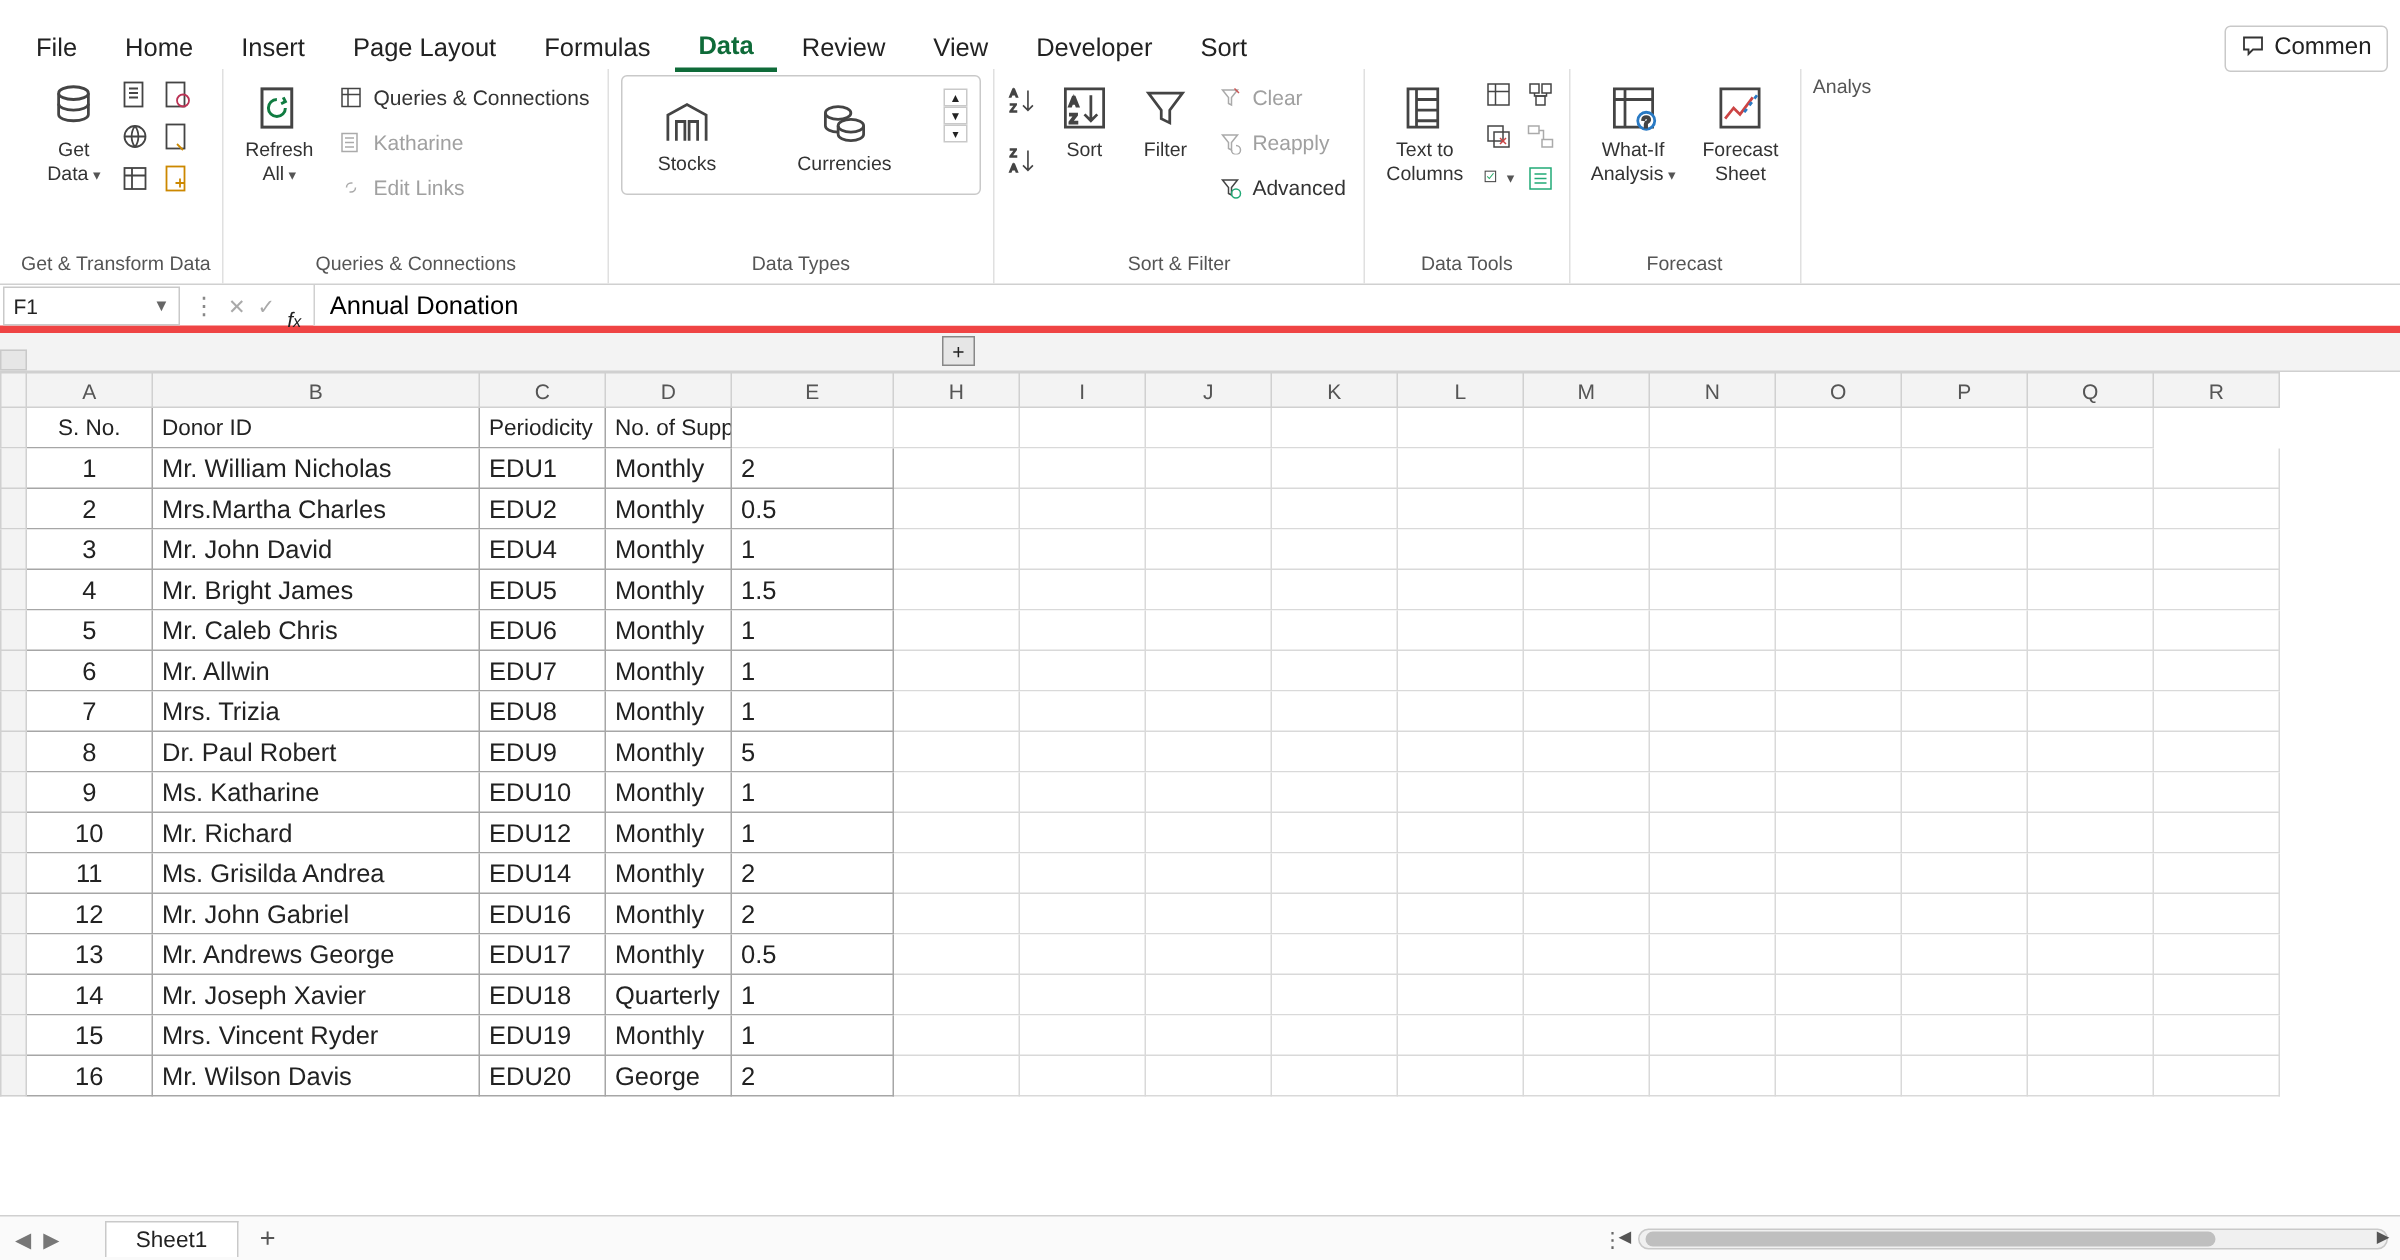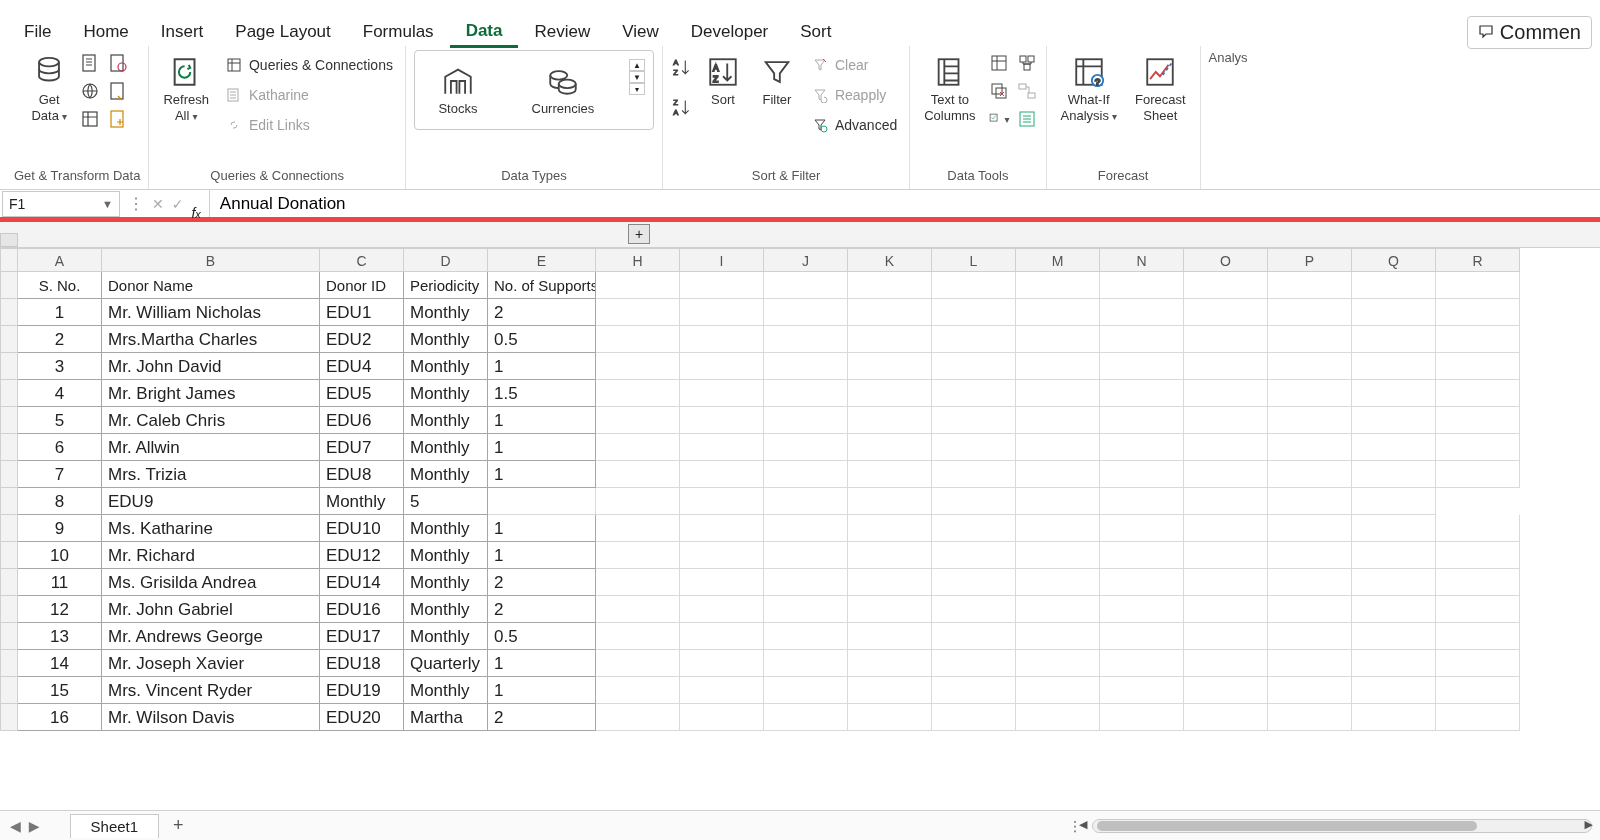--- a/index.html
+++ b/index.html
@@ -3,21 +3,21 @@
 <meta charset="utf-8">
 <style>
   * { box-sizing: border-box; margin: 0; padding: 0; font-family: "Segoe UI", Arial, sans-serif; }
   body { background: #fff; width: 1600px; height: 840px; overflow: hidden; font-size: 14px; color: #222; }
 
   
   .menubar { display: flex; align-items: center; padding: 24px 8px 2px 8px; height: 42px; }
   .menubar .menu-item { padding: 4px 16px; font-size: 17px; cursor: pointer; }
   .menubar .menu-item.active { color: #0f6b39; font-weight: 600; border-bottom: 3px solid #0f6b39; }
   .menubar .spacer { flex: 1; }
-  .comments-btn { display: flex; align-items: center; gap: 6px; border: 1px solid #c9c9c9; border-radius: 4px; padding: 4px 10px; font-size: 20px; }
+  .comments-btn { display: flex; align-items: center; gap: 6px; border: 1px solid #c9c9c9; border-radius: 4px; padding: 4px 10px; font-size: 16px; }
 
   
   .ribbon { display: flex; border-bottom: 1px solid #d0d0d0; padding: 4px 6px 0 6px; height: 148px; background: #fff; }
   .group { display: flex; flex-direction: column; align-items: center; border-right: 1px solid #e0e0e0; padding: 0 8px; }
   .group-body { display: flex; align-items: flex-start; gap: 6px; flex: 1; padding-top: 4px; }
   .group-label { font-size: 13px; color: #555; padding: 4px 0 6px 0; white-space: nowrap; }
 
   .vbtn { display: flex; flex-direction: column; align-items: center; justify-content: flex-start; gap: 2px; padding: 4px 6px; cursor: pointer; min-width: 48px; }
   .vbtn .icon { width: 36px; height: 36px; display: flex; align-items: center; justify-content: center; }
   .vbtn .lbl { font-size: 13px; line-height: 1.2; text-align: center; white-space: pre-line; color: #333; }
@@ -433,21 +433,20 @@
       <div class="col-h" style="width: 84px;">N</div>
       <div class="col-h" style="width: 84px;">O</div>
       <div class="col-h" style="width: 84px;">P</div>
       <div class="col-h" style="width: 84px;">Q</div>
       <div class="col-h" style="width: 84px;">R</div>
     </div>
   <div id="grid-body">
       <div style="display: grid; grid-template-columns: 18px 84px 218px 84px 84px 108px 84px 84px 84px 84px 84px 84px 84px 84px 84px 84px 84px;">
         <div class="row-h" style="height: 27px;"></div>
         <div class="cell data-cell hdr-cell center">S. No.</div>
-        <div class="cell data-cell hdr-cell">Donor Name</div>
         <div class="cell data-cell hdr-cell">Donor ID</div>
         <div class="cell data-cell hdr-cell">Periodicity</div>
         <div class="cell data-cell hdr-cell">No. of Supports</div>
         <div class="cell"></div>
         <div class="cell"></div>
         <div class="cell"></div>
         <div class="cell"></div>
         <div class="cell"></div>
         <div class="cell"></div>
         <div class="cell"></div>
@@ -585,20 +584,21 @@
         <div class="cell"></div>
         <div class="cell"></div>
         <div class="cell"></div>
         <div class="cell"></div>
         <div class="cell"></div>
         <div class="cell"></div>
       </div>
       <div style="display: grid; grid-template-columns: 18px 84px 218px 84px 84px 108px 84px 84px 84px 84px 84px 84px 84px 84px 84px 84px 84px;">
         <div class="row-h" style="height: 27px;"></div>
         <div class="cell data-cell center">8</div>
+        <div class="cell data-cell">Dr. Paul Robert</div>
         <div class="cell data-cell">EDU9</div>
         <div class="cell data-cell">Monthly</div>
         <div class="cell data-cell">5</div>
         <div class="cell"></div>
         <div class="cell"></div>
         <div class="cell"></div>
         <div class="cell"></div>
         <div class="cell"></div>
         <div class="cell"></div>
         <div class="cell"></div>
@@ -738,21 +738,21 @@
         <div class="cell"></div>
         <div class="cell"></div>
         <div class="cell"></div>
         <div class="cell"></div>
       </div>
       <div style="display: grid; grid-template-columns: 18px 84px 218px 84px 84px 108px 84px 84px 84px 84px 84px 84px 84px 84px 84px 84px 84px;">
         <div class="row-h" style="height: 27px;"></div>
         <div class="cell data-cell center">16</div>
         <div class="cell data-cell">Mr. Wilson Davis</div>
         <div class="cell data-cell">EDU20</div>
-        <div class="cell data-cell">Martha</div>
+        <div class="cell data-cell">George</div>
         <div class="cell data-cell">2</div>
         <div class="cell"></div>
         <div class="cell"></div>
         <div class="cell"></div>
         <div class="cell"></div>
         <div class="cell"></div>
         <div class="cell"></div>
         <div class="cell"></div>
         <div class="cell"></div>
         <div class="cell"></div>

